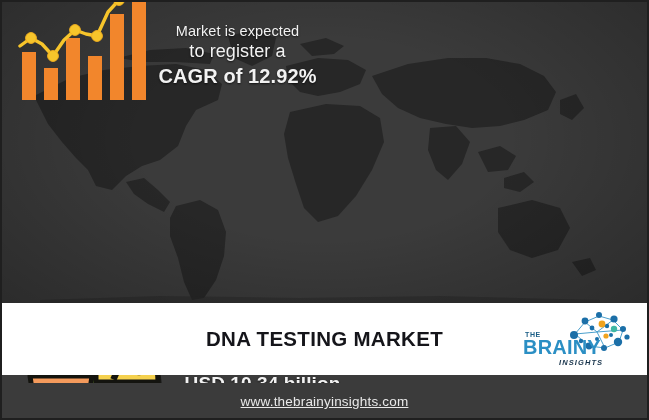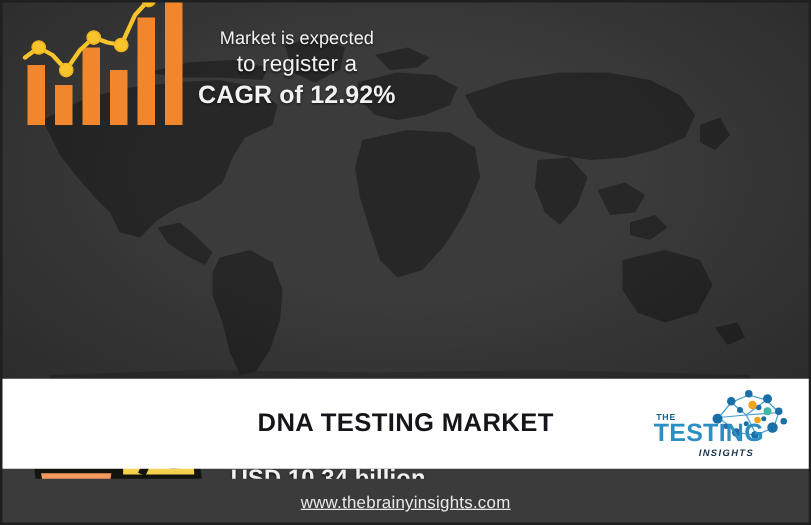--- a/index.html
+++ b/index.html
@@ -245,21 +245,21 @@
           <g fill="#f0a31e">
             <circle cx="41" cy="16" r="3.4"></circle>
             <circle cx="45" cy="28" r="2.6"></circle>
           </g>
           <g fill="#3fb8a4">
             <circle cx="53" cy="21" r="3.2"></circle>
           </g>
         </svg>
       </div>
       <div id="logo-the">THE</div>
-      <div id="logo-brainy">TESTING</div>
+      <div id="logo-brainy">BRAINY</div>
       <div id="logo-insights">INSIGHTS</div>
     </div>
   </div>
 
   <div id="url-strip">
     <span id="url-text">www.thebrainyinsights.com</span>
   </div>
 
   <div id="frame-border"></div>
 </div>

